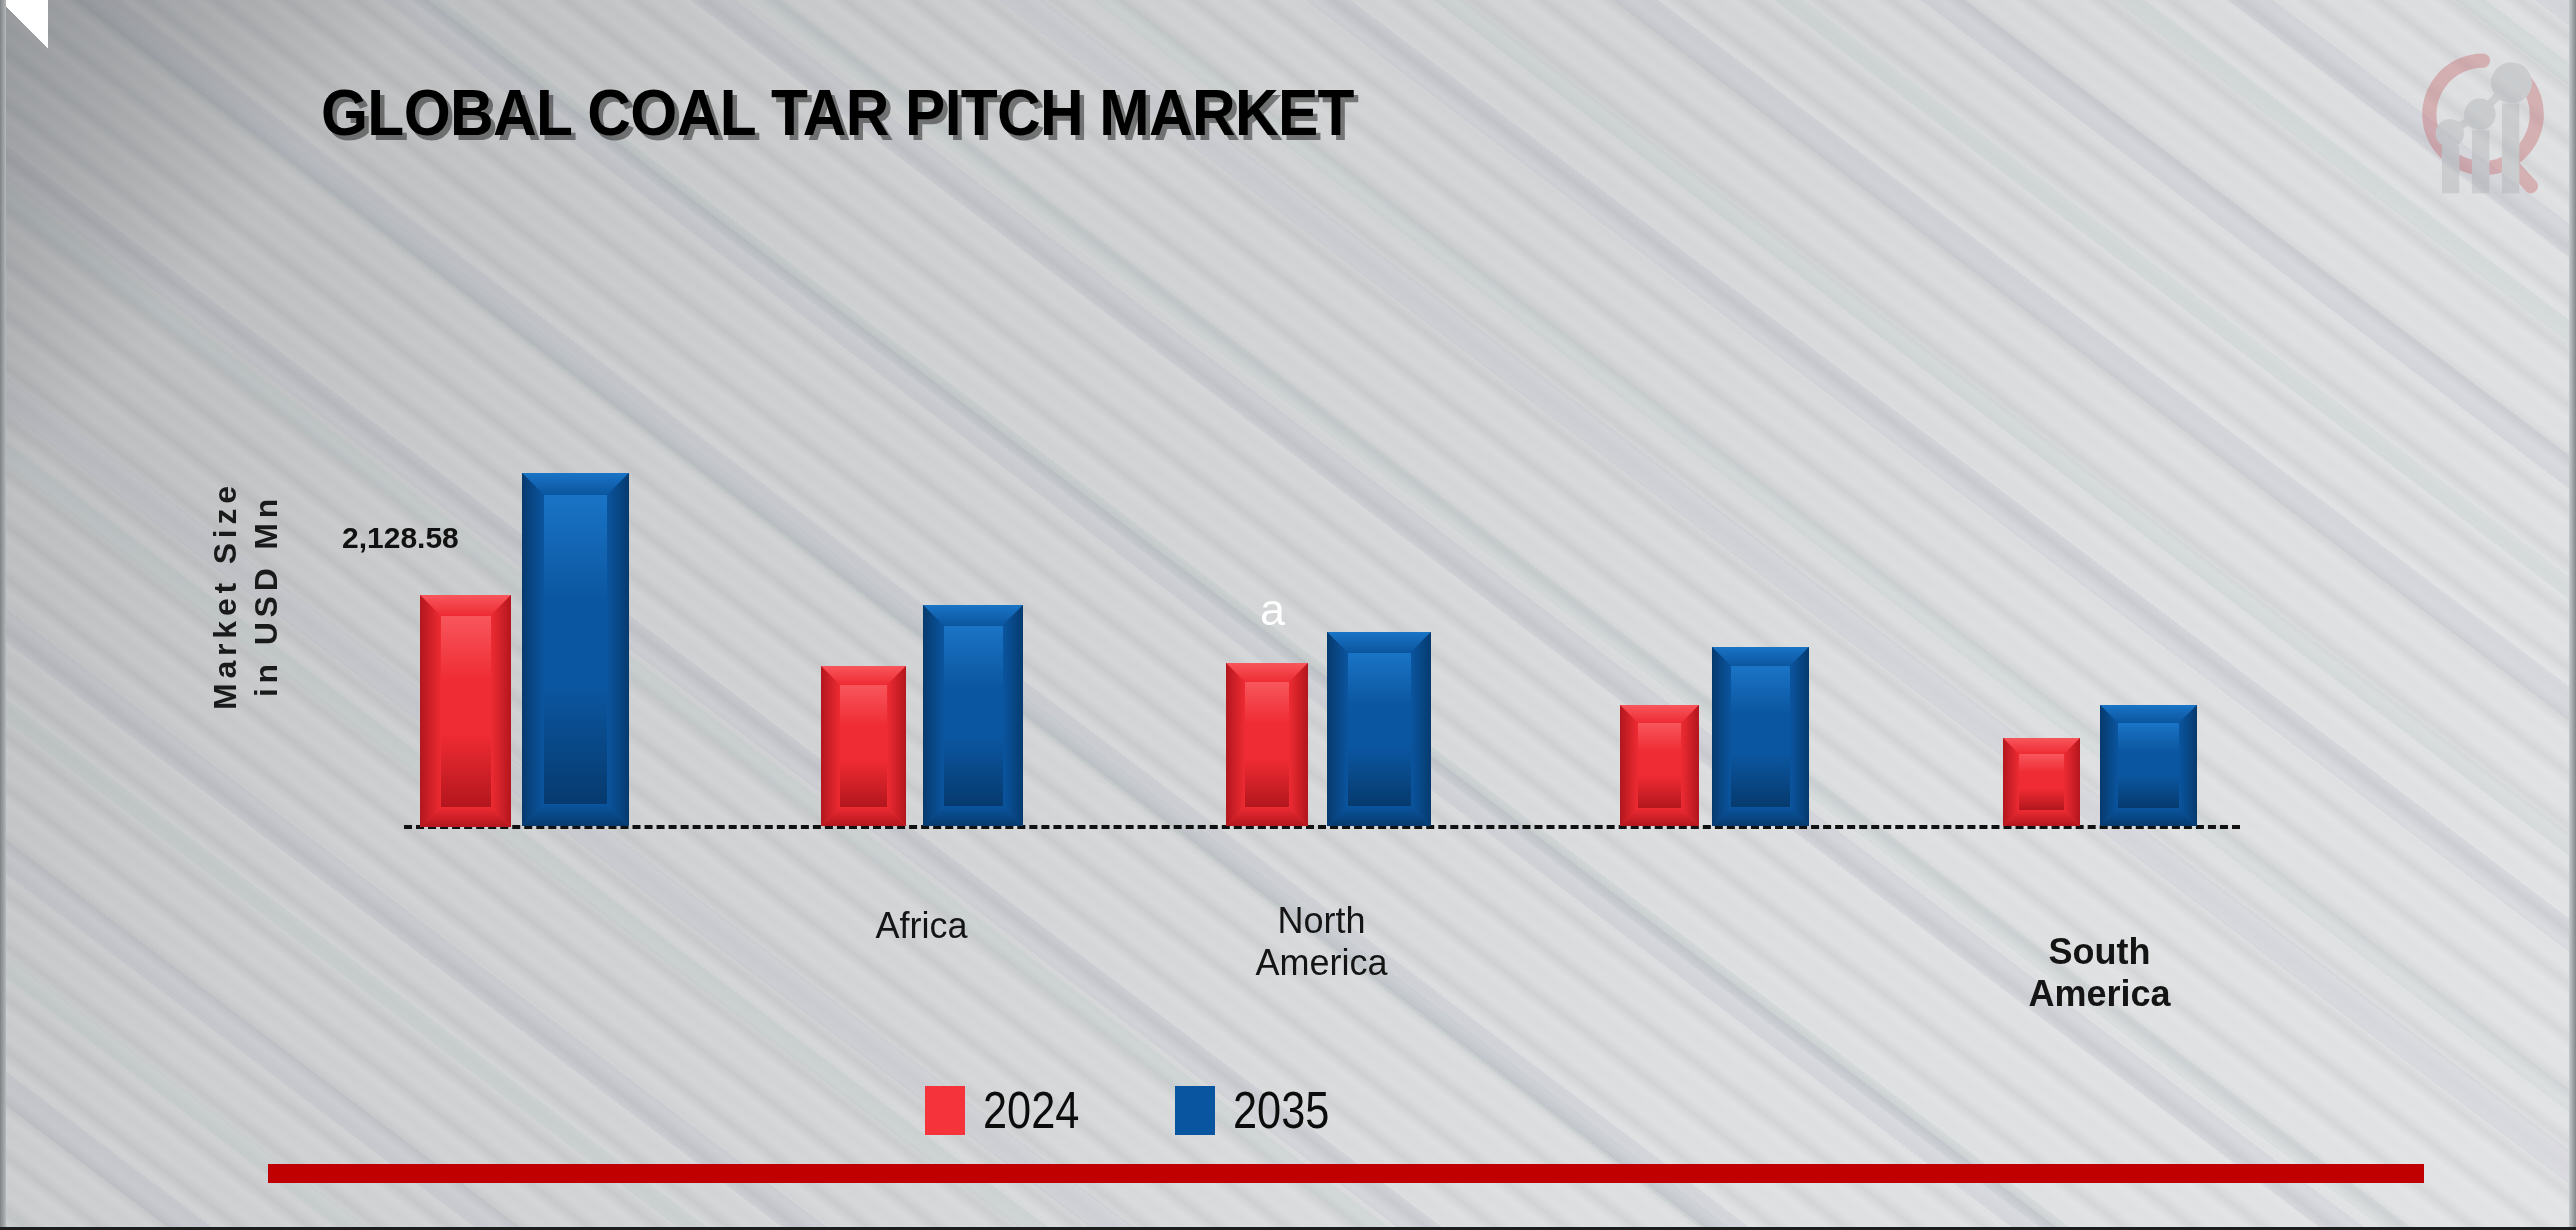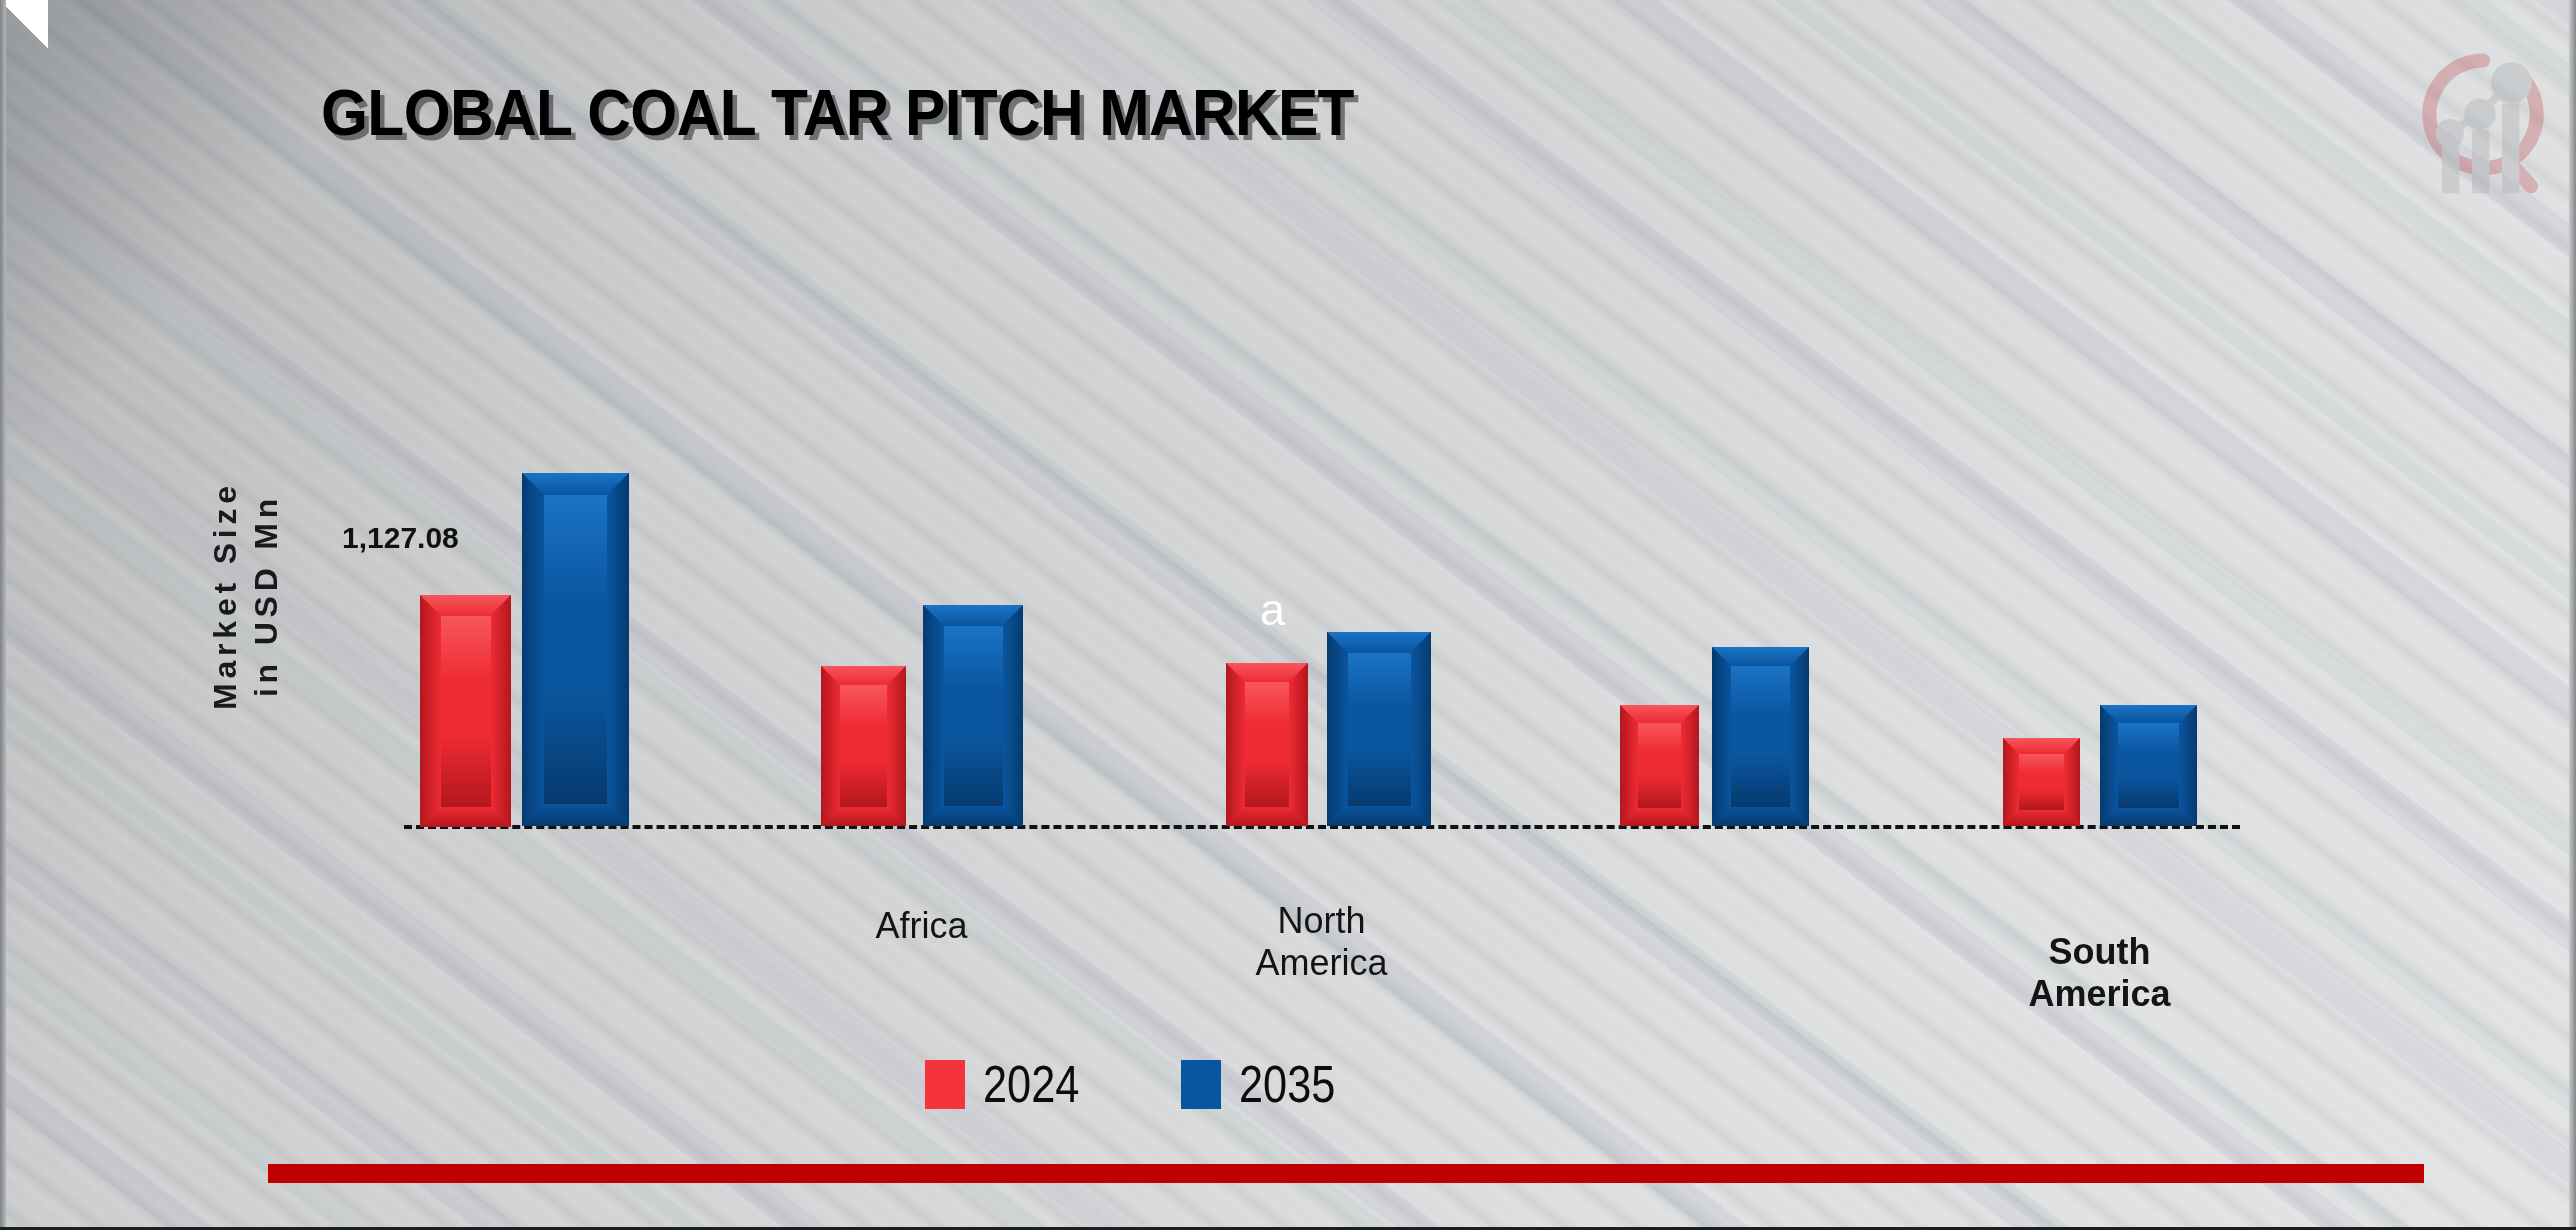--- a/index.html
+++ b/index.html
@@ -84,21 +84,21 @@
   .prism .f-core{left:var(--ch);right:var(--ch);top:var(--ch);bottom:var(--ch);
      background:linear-gradient(180deg,var(--hi) 0%,var(--mid) 34%,var(--mid) 62%,var(--lo) 100%);}
 
   .bar-value{position:absolute;font-size:30px;font-weight:700;color:#111;white-space:nowrap;}
   .bar-note {position:absolute;font-size:45px;color:#ffffff;white-space:nowrap;}
 
   .cat-label{position:absolute;text-align:center;font-size:36px;color:#141414;
              line-height:42px;white-space:pre-line;}
 
   
-  #legend{position:absolute;left:925px;top:1055px;display:flex;align-items:center;gap:30px;text-align:right;}
+  #legend{position:absolute;left:925px;top:1081px;display:flex;align-items:center;gap:24px;text-align:right;}
   .legend-item{display:flex;align-items:center;gap:18px;}
   .legend-swatch{width:40px;height:49px;display:block;}
   .legend-text{font-family:"Liberation Sans Narrow","Liberation Sans",sans-serif;
     font-size:51px;color:#0c0c0c;transform:scaleX(.85);transform-origin:left center;}
 
   
   #bottom-rule{position:absolute;left:268px;top:1164px;width:2156px;height:19px;background:#c00000;}
 </style>
 </head>
 <body>
@@ -148,21 +148,21 @@
     </div>
     <div class="bar c-blue" style="left:522px;top:473px;width:107px;height:353px;--ch:22px;">
       <div class="prism">
           <i class="f f-top"></i>
           <i class="f f-bot"></i>
           <i class="f f-left"></i>
           <i class="f f-right"></i>
           <i class="f f-core"></i>
         </div>
     </div>
-    <div class="bar-value" style="left:342px;top:521px;">1,127.08</div>
+    <div class="bar-value" style="left:342px;top:521px;">2,128.58</div>
 
     <div class="bar c-red" style="left:821px;top:666px;width:85px;height:160px;--ch:19px;">
       <div class="prism">
           <i class="f f-top"></i>
           <i class="f f-bot"></i>
           <i class="f f-left"></i>
           <i class="f f-right"></i>
           <i class="f f-core"></i>
         </div>
     </div>

